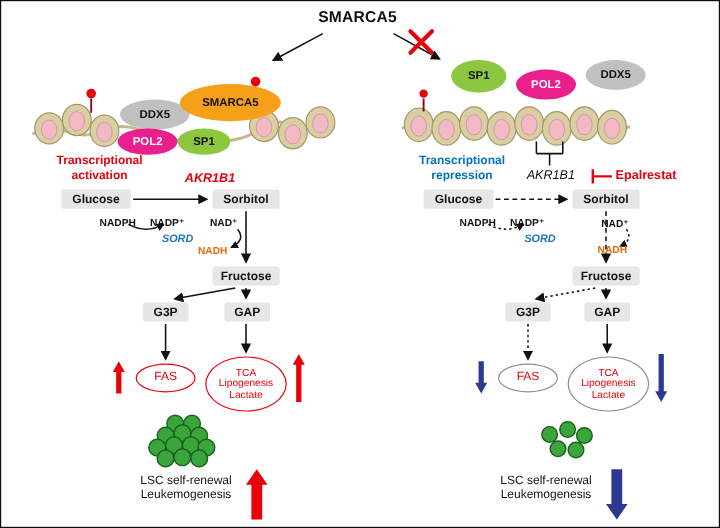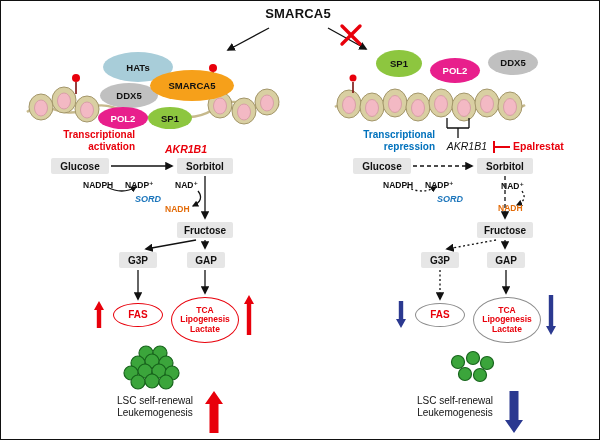--- a/index.html
+++ b/index.html
@@ -7,26 +7,26 @@
   .fig { position:relative; width:600px; height:440px; background:#fff; border:1.6px solid #111; overflow:hidden; }
   .art { position:absolute; left:0; top:0; width:600px; height:440px; }
   .lbl { position:absolute; color:#111; line-height:1.15; }
   .title { font-size:13px; font-weight:bold; text-align:center; letter-spacing:.2px; }
   .ell { position:absolute; border-radius:50%; display:flex; align-items:center; justify-content:center;
          font-size:9.5px; font-weight:bold; color:#111; }
   .box { position:absolute; background:#e6e6e6; border-radius:2px; display:flex; align-items:center;
          justify-content:center; font-size:10px; font-weight:bold; color:#111; height:16px; }
   .cof { font-size:8.5px; text-align:left; font-weight:bold; }
   .oval { position:absolute; border-radius:50%; display:flex; flex-direction:column; align-items:center;
-          justify-content:center; text-align:center; font-size:8.5px; font-weight:bold; line-height:1.12; }
+          justify-content:center; text-align:center; font-size:8.5px; font-weight:normal; line-height:1.12; }
   .oval.red-border { border:1.5px solid #e8000b; color:#e8000b; }
   .oval.gray-border { border:1.5px solid #8c8c8c; color:#e8000b; }
   .red-t { color:#e8000b; }
   .blue-t { color:#0071bc; }
-  .center { text-align:right; }
+  .center { text-align:center; }
   .bold { font-weight:bold; }
   .ital { font-style:italic; }
   .footer { font-size:10px; text-align:center; color:#111; }
   
   .nuc { fill:#d9cfa2; stroke:#a3966a; stroke-width:1; }
   .core { fill:#f3b9c4; stroke:#d295a2; stroke-width:.8; }
   .dna { fill:none; stroke:#c6b98c; stroke-width:2.4; }
   .stem { stroke:#7a1010; stroke-width:1.6; }
   .methyl { fill:#e8000b; }
   .arr { stroke:#111; stroke-width:1.3; fill:none; }
@@ -158,23 +158,20 @@
       <circle class="cell" cx="464" cy="373" r="6.5"></circle>
         <circle class="cell" cx="479" cy="374" r="6.5"></circle>
     </g>
 
     <polygon class="uparrow" points="213,390 222,403 217.5,403 217.5,432 208.5,432 208.5,403 204,403"></polygon>
     <polygon class="downarrow" points="513,432 504,419 508.5,419 508.5,390 517.5,390 517.5,419 522,419"></polygon>
   </svg>
 
   <div class="lbl title" style="left:248px;top:6px;width:98px;">SMARCA5</div>
 
-  <div class="ell" style="left:102px;top:51px;width:70px;height:30px;background:#a8cdd9;">
-      <span>HATs</span>
-    </div>
   <div class="ell" style="left:99px;top:82px;width:58px;height:25px;background:#c0c0c0;">
       <span>DDX5</span>
     </div>
   <div class="ell" style="left:149px;top:69px;width:84px;height:31px;background:#f6a01a;">
       <span>SMARCA5</span>
     </div>
   <div class="ell" style="left:97px;top:106px;width:50px;height:22px;background:#e81f8c;color:#fff;">
       <span>POL2</span>
     </div>
   <div class="ell" style="left:147px;top:106px;width:44px;height:22px;background:#8dc63f;">

